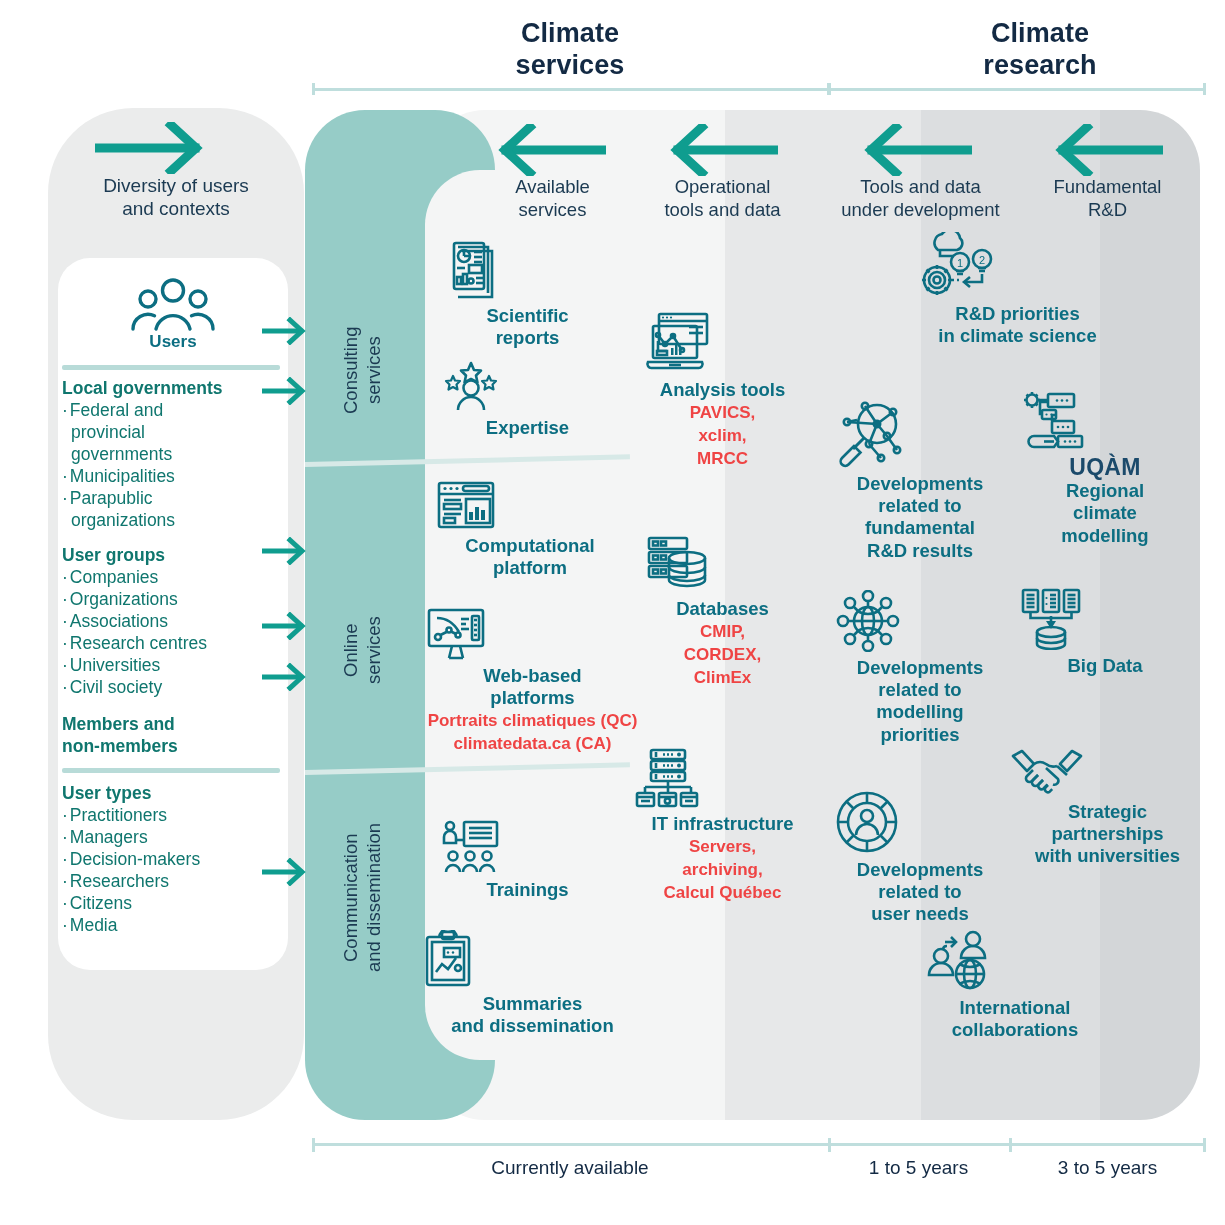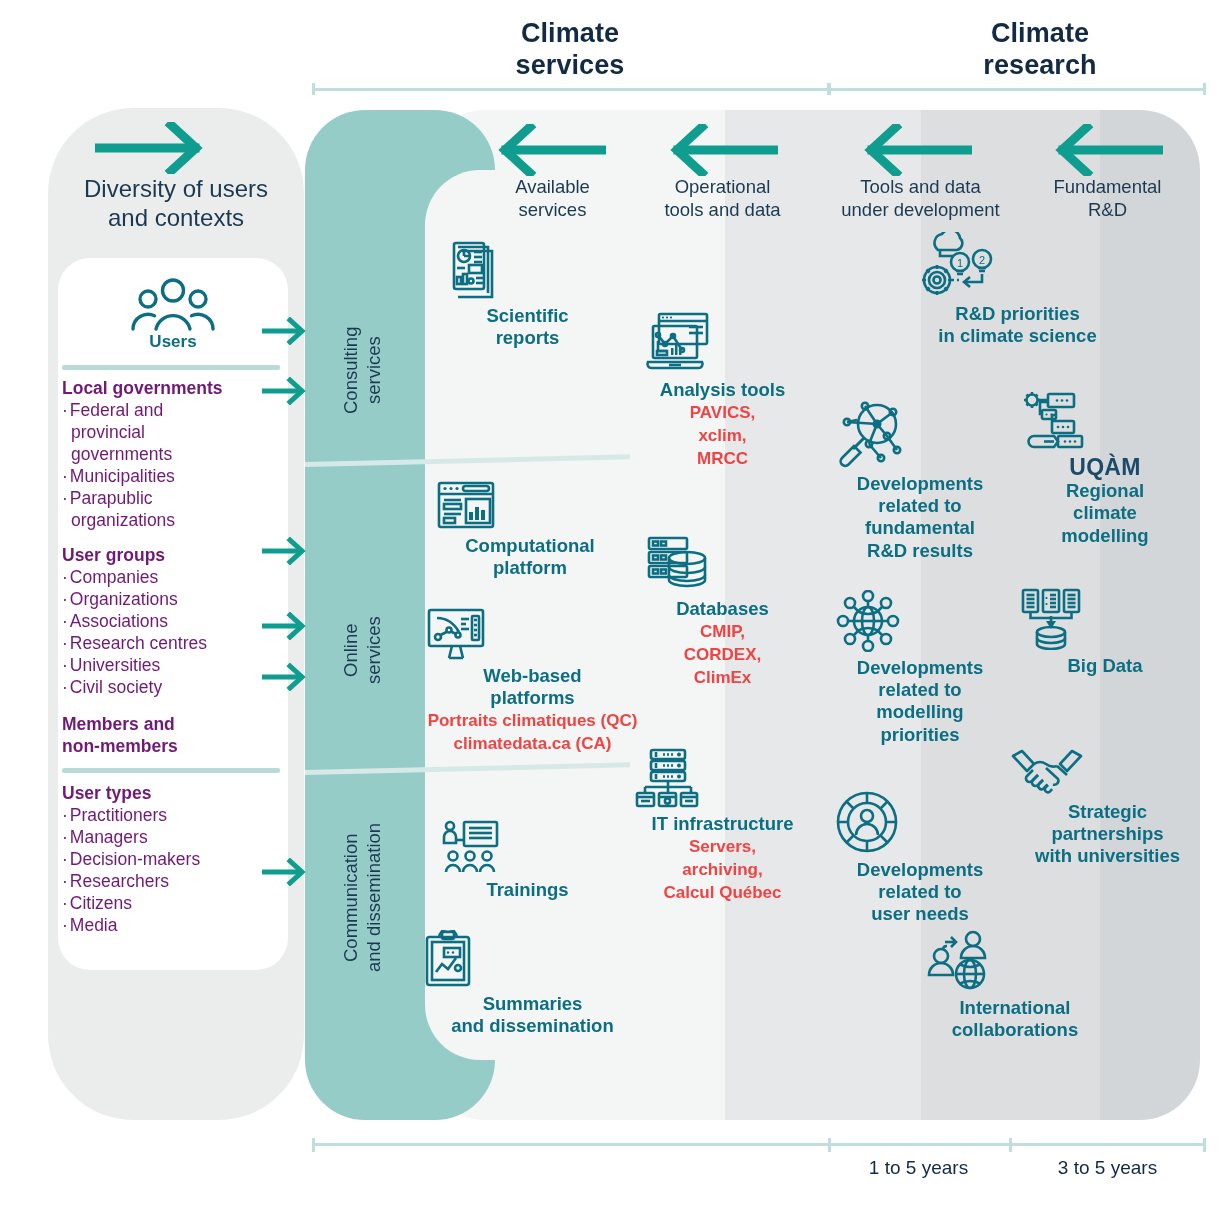--- a/index.html
+++ b/index.html
@@ -72,28 +72,28 @@
   .icon { display:block; margin:0 auto 5px auto; }
   .icon svg { display:block; }
 
   
   .arrow-left { position:absolute; }
   .arrow-right { position:absolute; }
 
   
   .users-title {
     position:absolute; width:256px; left:48px; top:174px; text-align:center;
-    font-size:24px; line-height:1.22; color:#1b3a52;
+    font-size:19px; line-height:1.22; color:#1b3a52;
   }
   .users-icon-label {
     position:absolute; width:230px; left:58px; top:332px; text-align:center;
     font-size:17px; font-weight:700; color:#0c6e82;
   }
   .rule { position:absolute; height:5px; background:#b8dbd8; border-radius:2px; }
-  .ulist { position:absolute; left:62px; width:218px; color:#701a75; }
+  .ulist { position:absolute; left:62px; width:218px; color:#0f766e; }
   .ulist .h { font-size:17.5px; font-weight:700; line-height:1.26; }
   .ulist .b { font-size:17.5px; font-weight:400; line-height:1.26; }
   .ulist .b .bu { margin-right:2px; }
   .indent { padding-left:9px; }
 
   
   .vlabel {
     position:absolute; writing-mode:vertical-rl; transform:rotate(180deg);
     text-align:center; font-size:18.5px; line-height:1.22; color:#1b3a52;
   }
@@ -305,20 +305,36 @@
             <line x1="36" y1="43" x2="43" y2="43"></line>
       </g>
         </svg>
     </span>
     <div class="lbl">
       <div>Scientific</div>
       <div>reports</div>
     </div>
   </div>
 
+  <div class="item" style="left:440px; top:360px; width:175px;">
+    <span class="icon">
+      <svg width="62" height="52" viewBox="0 0 62 52">
+          <g fill="none" stroke="#0c6e82" stroke-width="2.6" stroke-linejoin="round">
+        <polygon points="31,3 34,10 41,10.5 36,15.5 37.5,22.5 31,19 24.5,22.5 26,15.5 21,10.5 28,10"></polygon>
+        <polygon points="13,16 15,20.5 20,21 16.5,24.5 17.5,29.5 13,27 8.5,29.5 9.5,24.5 6,21 11,20.5" stroke-width="2.2"></polygon>
+        <polygon points="49,16 51,20.5 56,21 52.5,24.5 53.5,29.5 49,27 44.5,29.5 45.5,24.5 42,21 47,20.5" stroke-width="2.2"></polygon>
+        <circle cx="31" cy="28" r="7.5"></circle>
+        <path d="M18 50 a13 13 0 0 1 26 0"></path>
+      </g>
+        </svg>
+    </span>
+    <div class="lbl">
+      <div>Expertise</div>
+    </div>
+  </div>
 
   <div class="item" style="left:435px; top:480px; width:190px;">
     <span class="icon">
       <svg width="62" height="50" viewBox="0 0 62 50">
           <g fill="none" stroke="#0c6e82" stroke-width="2.6">
         <rect x="4" y="3" width="54" height="44" rx="2"></rect>
         <line x1="4" y1="14" x2="58" y2="14"></line>
         <circle cx="10" cy="8.5" r="1.6" fill="#0c6e82" stroke="none"></circle>
             <circle cx="16" cy="8.5" r="1.6" fill="#0c6e82" stroke="none"></circle>
             <circle cx="22" cy="8.5" r="1.6" fill="#0c6e82" stroke="none"></circle>
@@ -776,16 +792,17 @@
     </div>
   </div>
 
   <div class="tl-bracket" style="left:312px; top:1138px; width:894px;">
     <div class="bline"></div>
     <div class="tick" style="left:0;"></div>
     <div class="tick" style="left:516px;"></div>
     <div class="tick" style="left:697px;"></div>
     <div class="tick" style="right:0;"></div>
   </div>
+  <div class="tl-label" style="left:312px; top:1157px; width:516px;">Currently available</div>
   <div class="tl-label" style="left:828px; top:1157px; width:181px;">1 to 5 years</div>
   <div class="tl-label" style="left:1009px; top:1157px; width:197px;">3 to 5 years</div>
 
 </div>
 
 </body></html>

